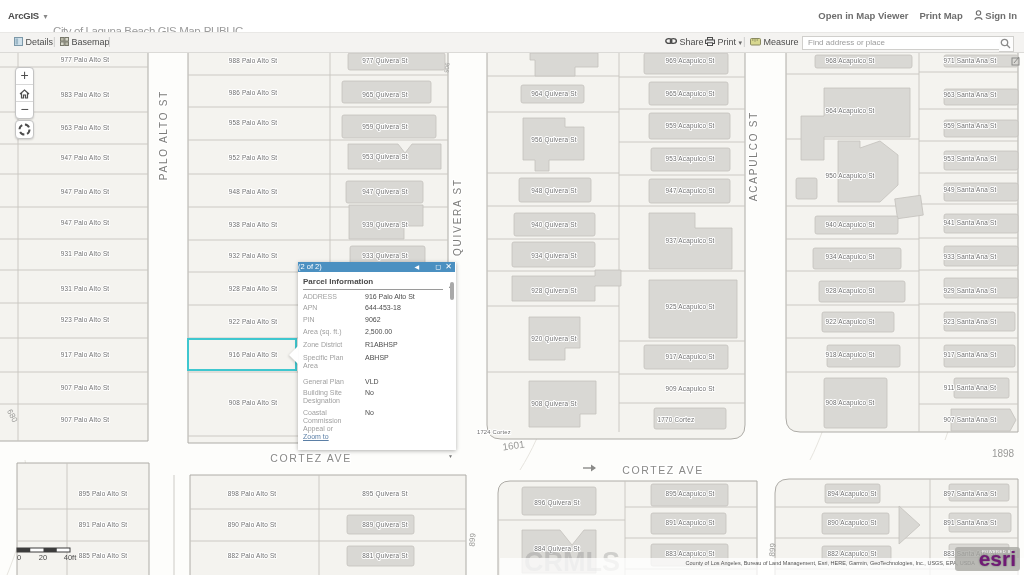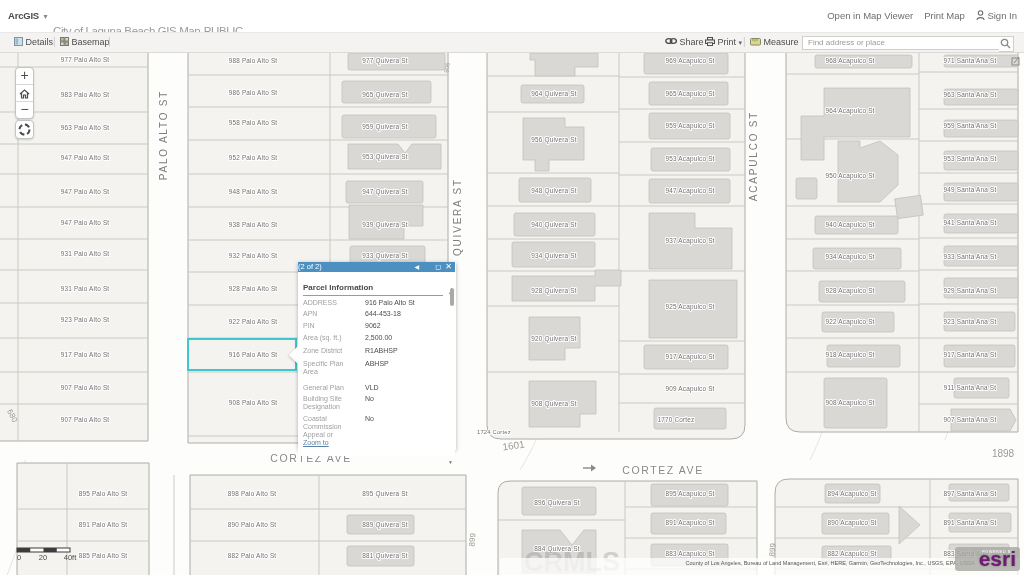--- a/index.html
+++ b/index.html
@@ -1,41 +1,41 @@
 <!DOCTYPE html>
 <html><head><meta charset="utf-8">
 <style>
 html,body{margin:0;padding:0;width:1024px;height:575px;overflow:hidden;
 font-family:"Liberation Sans",sans-serif;background:#fff;}
 #topbar{position:absolute;left:0;top:0;width:1024px;height:32px;background:#fff;}
 #arcgis{position:absolute;left:8px;top:10px;font-size:9.5px;font-weight:bold;color:#4c4c4c;letter-spacing:-0.2px;}
 #arcgis .chev{font-weight:normal;color:#888;font-size:8px;margin-left:2px;}
 #title{position:absolute;left:53px;top:25px;font-size:11.5px;color:#9b9b9b;letter-spacing:-0.4px;}
 #toplinks{position:absolute;right:7px;top:10px;font-size:9.5px;color:#6e6e6e;}
-#toplinks span{margin-left:11px;}
+#toplinks span{margin-left:11px;font-weight:bold;}
 #toolbar{position:absolute;left:0;top:32px;width:1024px;height:19px;background:#f4f3f1;
 border-top:1px solid #e9e8e6;border-bottom:1px solid #dbdad7;font-size:9px;color:#4c4c4c;}
 .tbitem{position:absolute;top:4px;white-space:nowrap;}
 .sep{position:absolute;top:3px;color:#c9c9c9;font-size:10px;}
 #searchbox{position:absolute;left:802px;top:3px;width:186px;height:12px;background:#fff;
 border:1px solid #d0cfcc;font-size:8px;color:#9b9b9b;padding:0 5px;line-height:12px;}
 #searchbtn{position:absolute;left:999px;top:3px;width:14px;height:14px;background:#fdfdfd;
 border:1px solid #d0cfcc;border-left:none;}
 #map{position:absolute;left:0;top:53px;width:1024px;height:522px;background:#fdfdfb;overflow:hidden;}
 #zoomctl{position:absolute;left:15px;top:14px;width:17px;height:50px;background:#fff;
 border:1px solid #c4c4c4;border-radius:4px;box-shadow:0 1px 2px rgba(0,0,0,.15);}
 #zoomctl .cell{width:17px;height:16px;text-align:center;color:#4c4c4c;}
 #locctl{position:absolute;left:15px;top:67px;width:17px;height:17px;background:#fff;
 border:1px solid #c4c4c4;border-radius:4px;box-shadow:0 1px 2px rgba(0,0,0,.15);}
 #hl{position:absolute;left:187px;top:285px;width:110px;height:33px;border:2px solid #3fc7cf;box-sizing:border-box;}
 #popup{position:absolute;left:298px;top:209px;width:158px;height:188px;background:#fff;
 box-shadow:0 1px 4px rgba(0,0,0,.3);font-size:7px;}
 #pophead{position:absolute;left:0;top:0;width:157px;height:10px;background:#4b90c1;color:#fff;
 font-size:7.5px;line-height:10px;padding-left:0;box-sizing:border-box;}
-#popbody{position:absolute;left:0;top:16px;width:157px;height:178px;background:#fff;}
+#popbody{position:absolute;left:0;top:10px;width:157px;height:178px;background:#fff;}
 #poptitle{position:absolute;left:5px;top:5px;font-size:8px;font-weight:bold;color:#4a4a4a;}
 #pophr{position:absolute;left:5px;top:17px;width:140px;border-top:1px solid #9a9a9a;}
 .prow{position:absolute;left:5px;width:150px;}
 .plab{display:inline-block;width:50px;color:#9f9f9f;vertical-align:top;line-height:8px;}
 .pval{display:inline-block;width:85px;color:#4d4d4d;vertical-align:top;line-height:8px;margin-left:12px;}
 #zoomto{position:absolute;left:5px;top:161px;color:#5b7fa6;text-decoration:underline;}
 #popscroll{position:absolute;right:1px;top:11px;width:6px;height:176px;}
 #popthumb{position:absolute;right:1px;top:10px;width:4px;height:18px;background:#a9a9a9;border-radius:2px;}
 #beak{position:absolute;left:-9px;top:84px;width:0;height:0;border-top:9px solid transparent;
 border-bottom:9px solid transparent;border-right:9px solid #fff;

